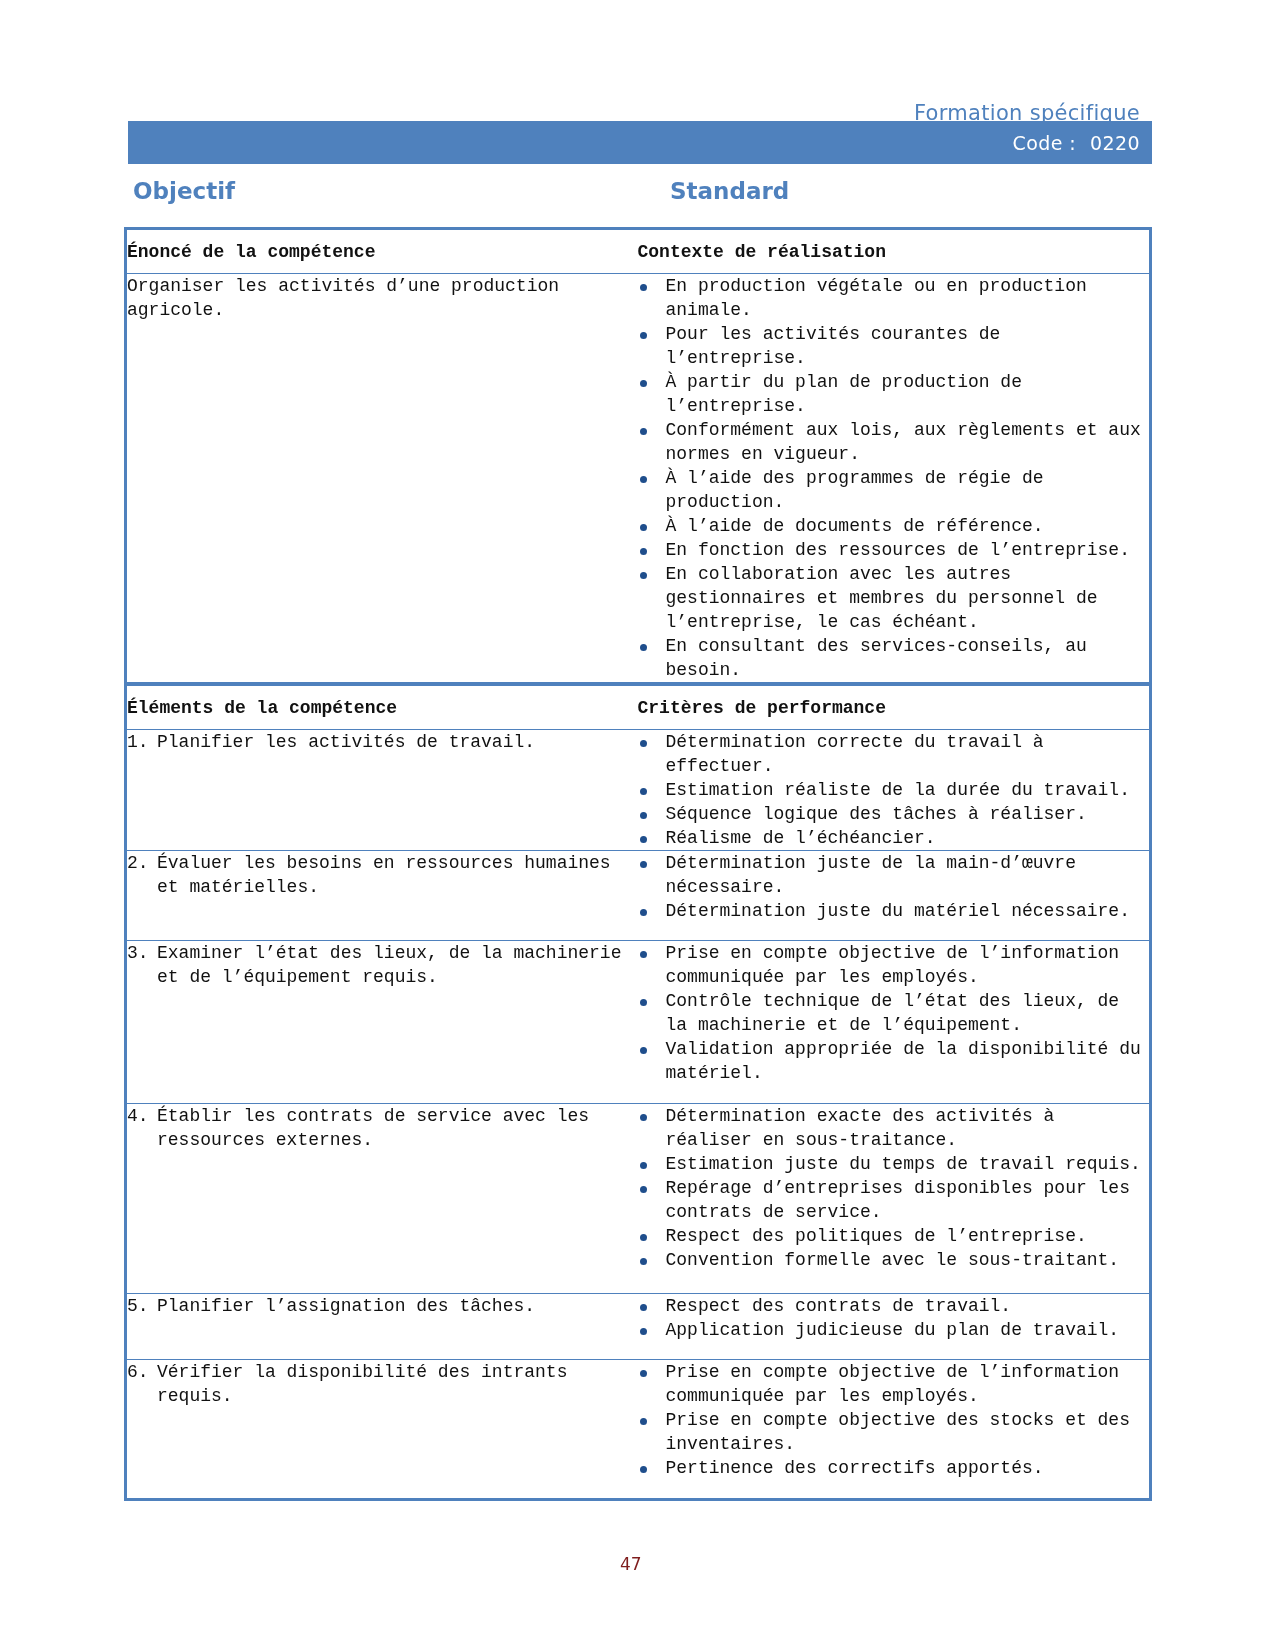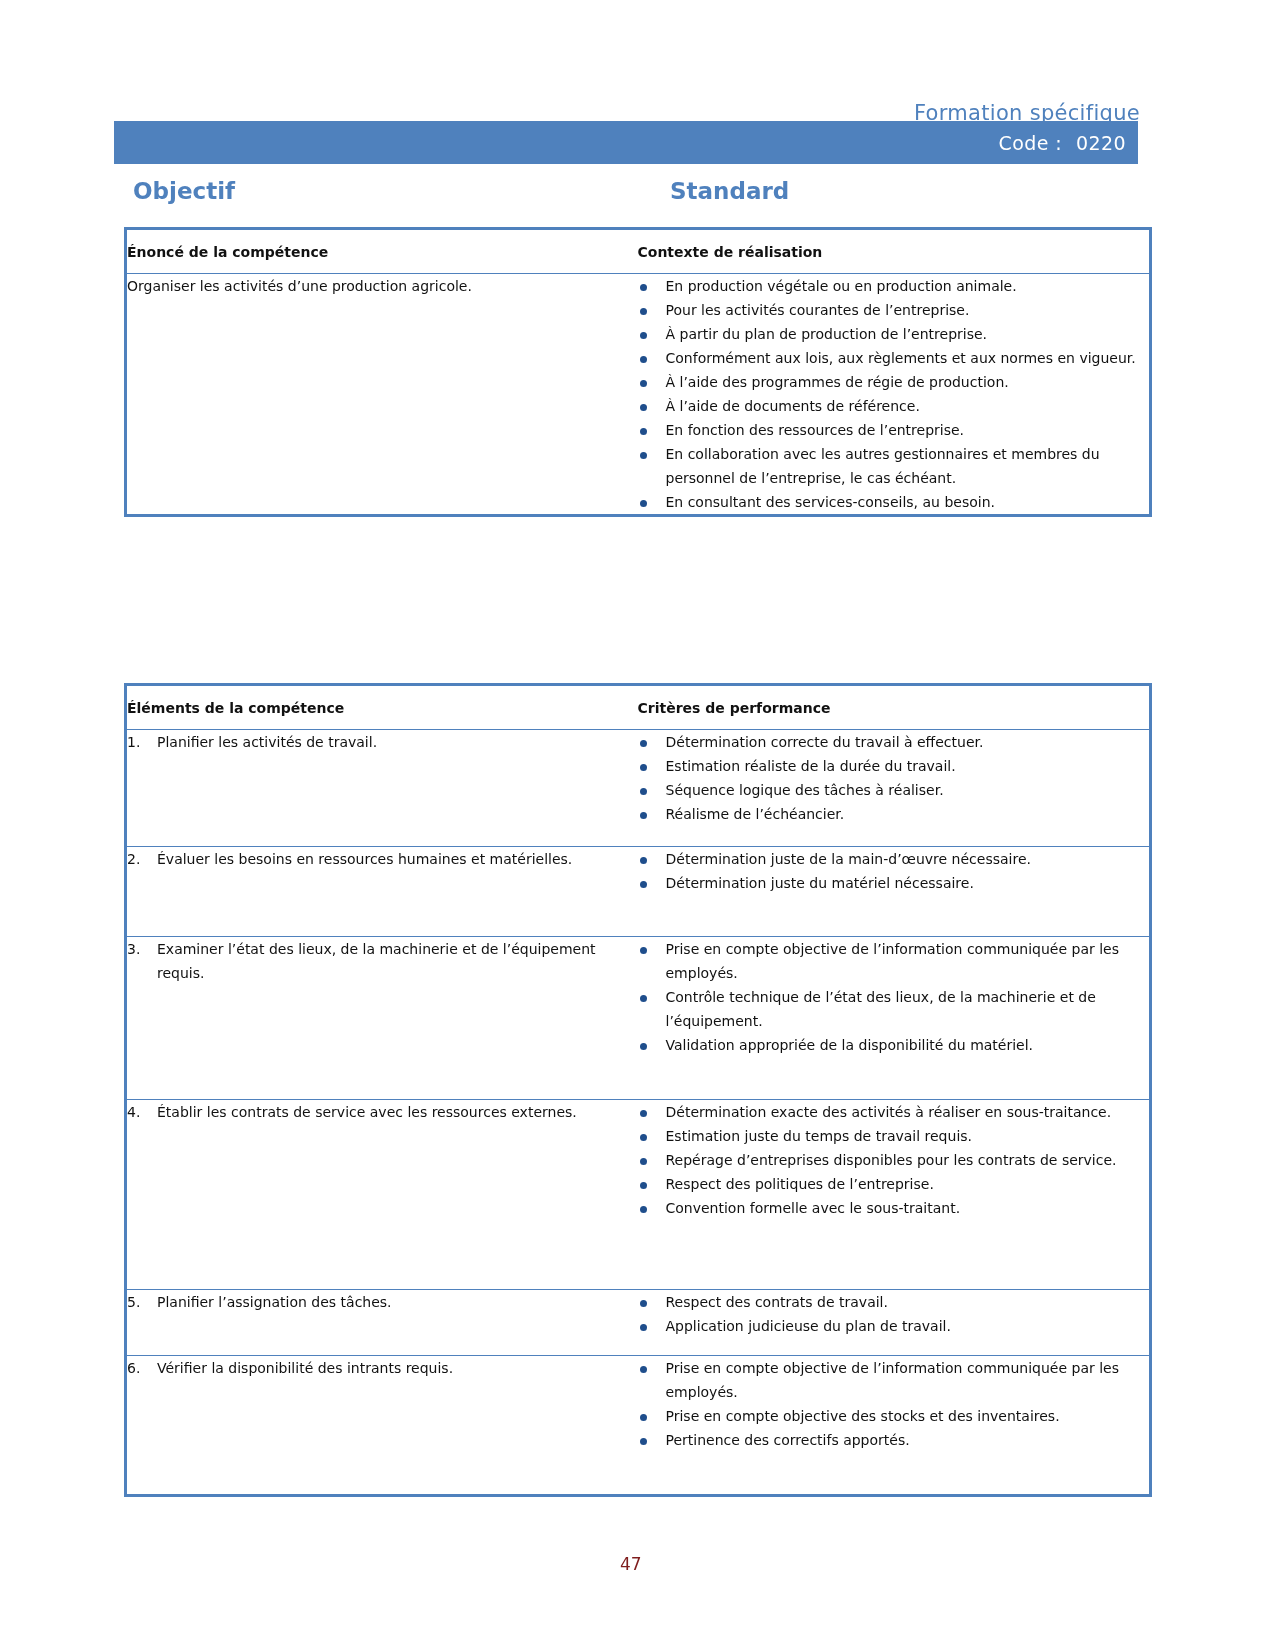--- a/index.html
+++ b/index.html
@@ -1,32 +1,32 @@
 <!DOCTYPE html>
 <html><head>
 <meta charset="utf-8">
 <style>
   html, body { margin: 0; padding: 0; background: #ffffff; }
   body { width: 1275px; height: 1650px; position: relative; overflow: hidden;
          font-family: "DejaVu Sans", sans-serif; color: #111; }
   .running-head { position: absolute; right: 135px; top: 72px; font-size: 21px;
                   color: #4f81bd; letter-spacing: 0.3px; margin-top: 29px; }
-  .code-bar { position: absolute; left: 114px; top: 121px; width: 1024px; height: 43px;
+  .code-bar { position: absolute; left: 128px; top: 121px; width: 1024px; height: 43px;
               background: #4f81bd; color: #ffffff; font-size: 19px; box-sizing: border-box;
               padding-right: 12px; display: flex; align-items: center; justify-content: flex-end;
               letter-spacing: 0.4px; }
   .code-bar .code-label { margin-right: 14px; }
   .section-head { position: absolute; top: 178px; font-size: 23px; font-weight: bold;
                   color: #4f81bd; }
   .sh-left { left: 133px; }
   .sh-right { left: 670px; }
   table.comp { position: absolute; left: 124px; width: 1025px; border-collapse: collapse;
                border: 3px solid #4f81bd; table-layout: fixed; }
-  table.comp td, table.comp th { vertical-align: top; padding: 0; font-size: 14px;
-                                 line-height: 24px; }
+  table.comp td, table.comp th { vertical-align: top; padding: 0; font-size: 18px;
+                                 line-height: 24px; font-family: Liberation Mono, monospace; }
   table.comp col.c-left { width: 512px; }
   table.comp col.c-right { width: 513px; }
   table.comp th { text-align: left; font-weight: bold; height: 43px; vertical-align: middle;
                   border-bottom: 1px solid #4f81bd; }
   th.th-left { padding-left: 8px; }
   th.th-right { padding-left: 8px; }
   tr.row td { border-bottom: 1px solid #4f81bd; }
   tr.row:last-child td { border-bottom: none; }
   td.left-cell { padding: 12px 8px 10px 8px; }
   td.right-cell { padding: 14px 8px 8px 8px; }

